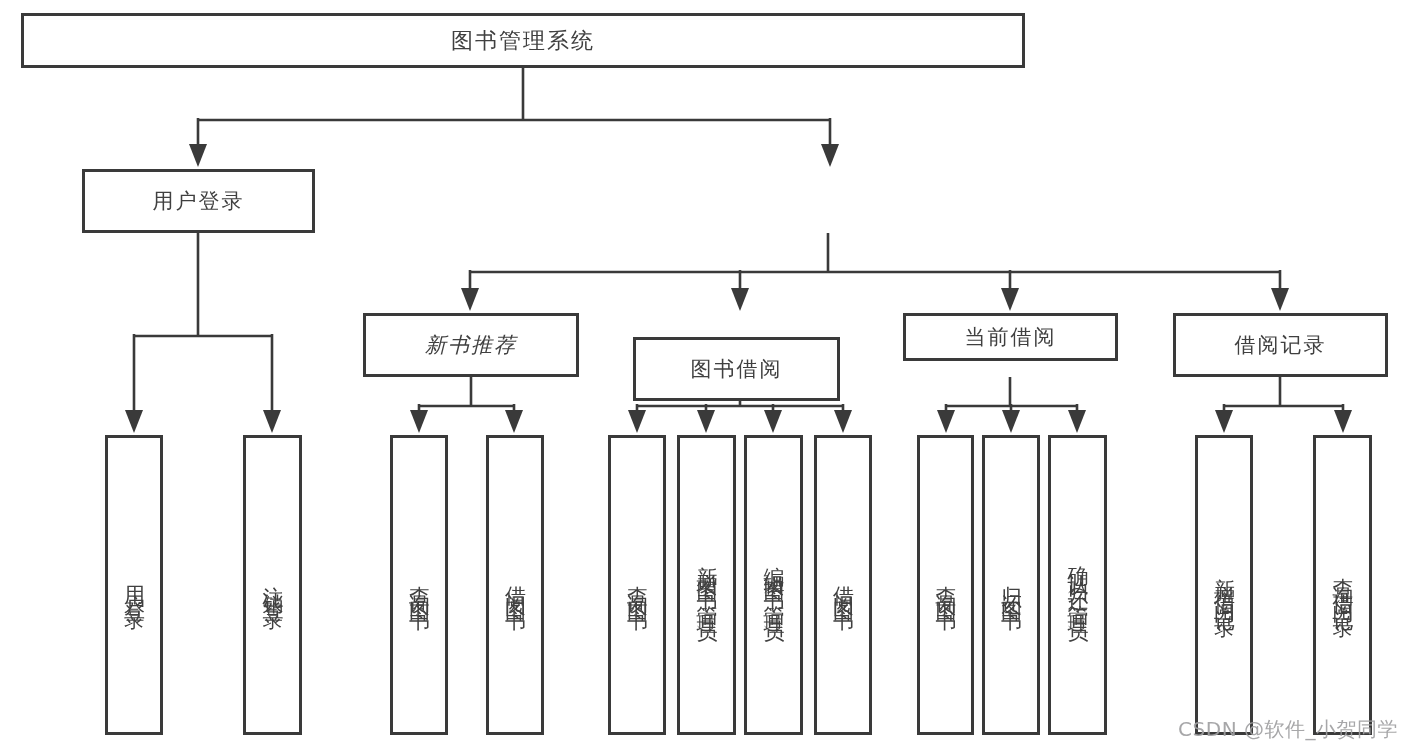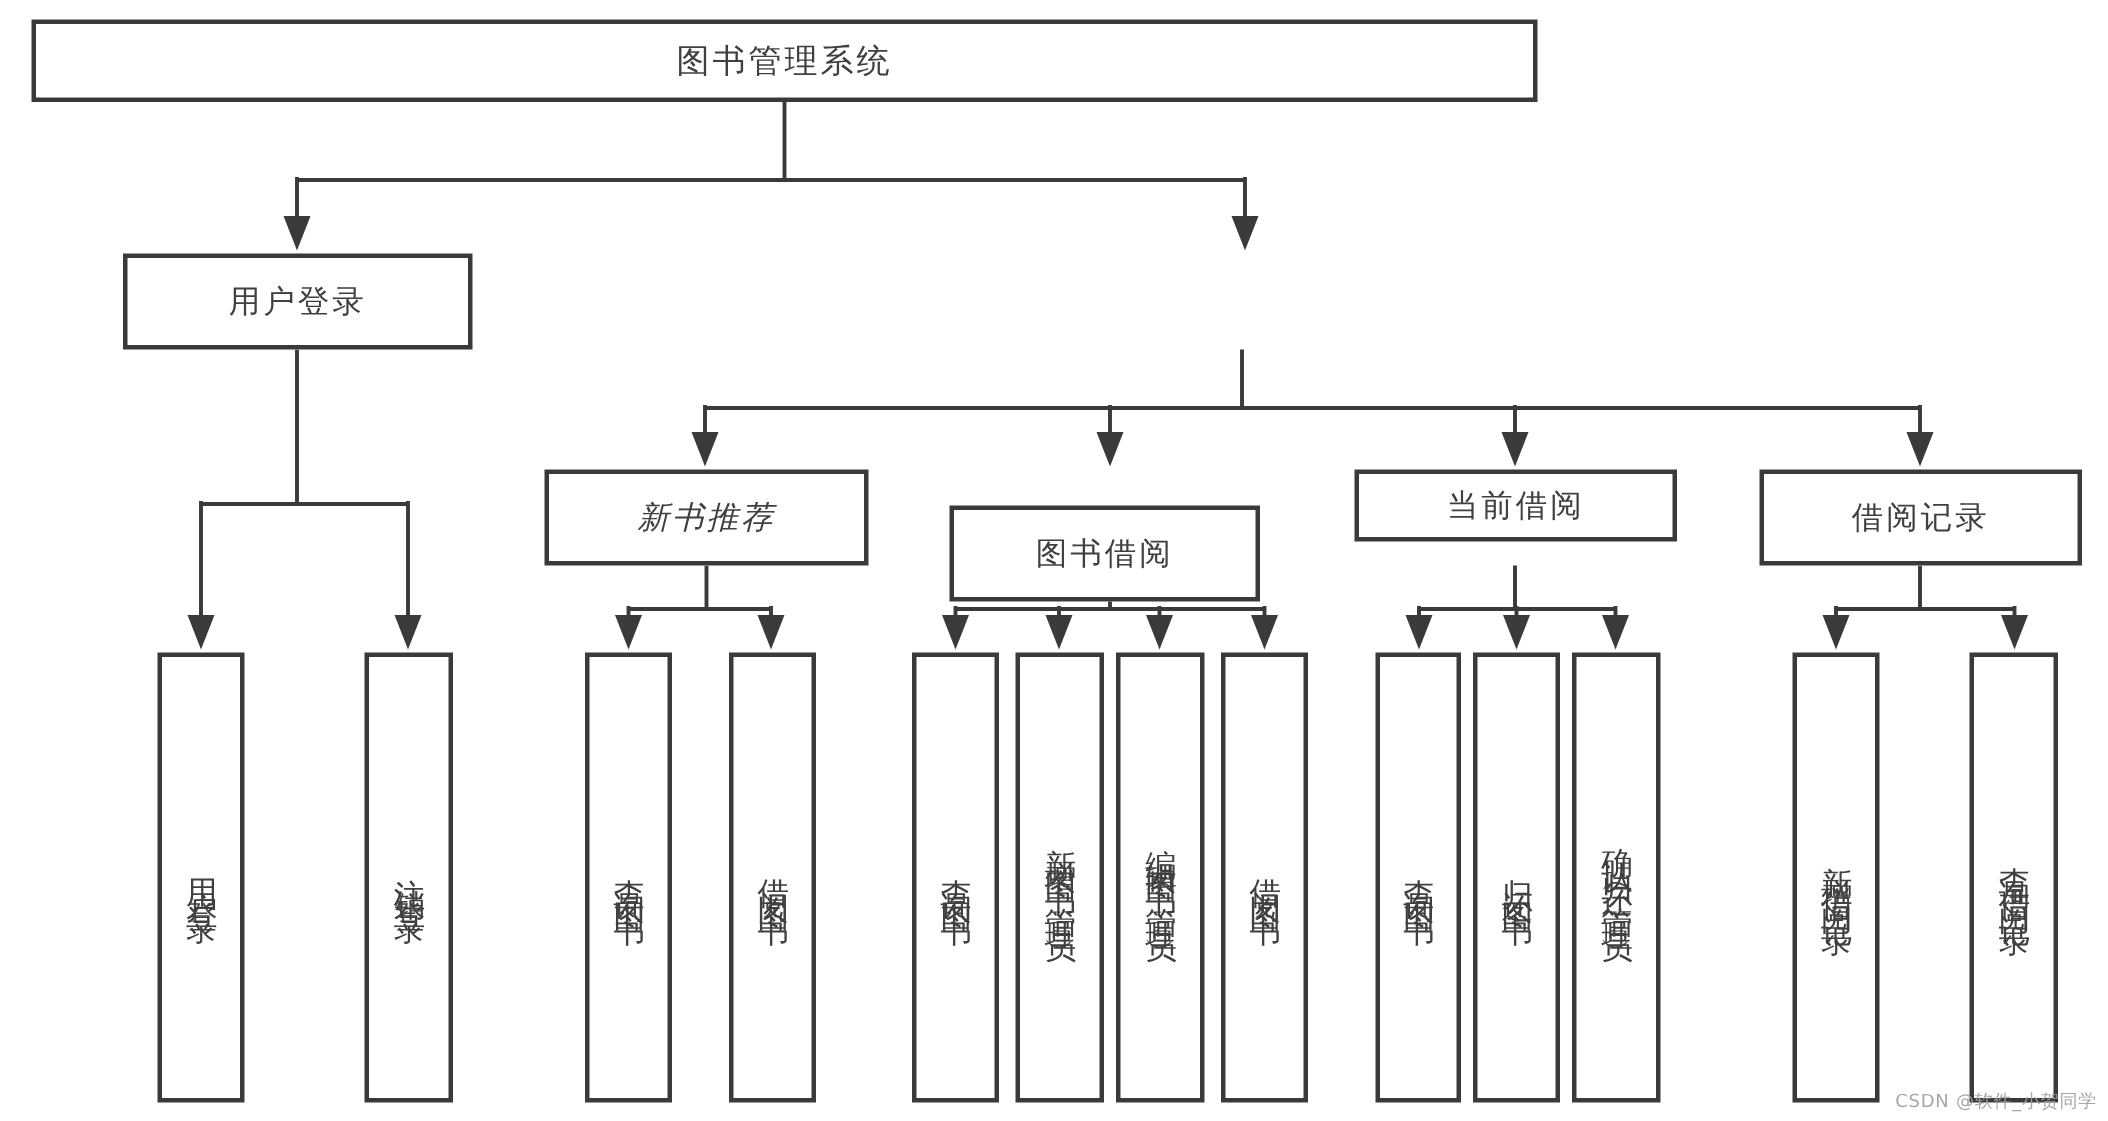--- a/index.html
+++ b/index.html
@@ -45,21 +45,21 @@
     text-orientation: mixed;
     font-size: 21px;
     letter-spacing: 8px;
     line-height: 1;
     padding: 6px 0;
   }
   .watermark {
     position: absolute;
     right: 7px;
     bottom: 4px;
-    font-size: 12px;
+    font-size: 20px;
     letter-spacing: 0.5px;
     color: var(--watermark);
     opacity: 0.92;
     white-space: nowrap;
   }
 </style>
 </head>
 <body>
 
 <div class="canvas">

